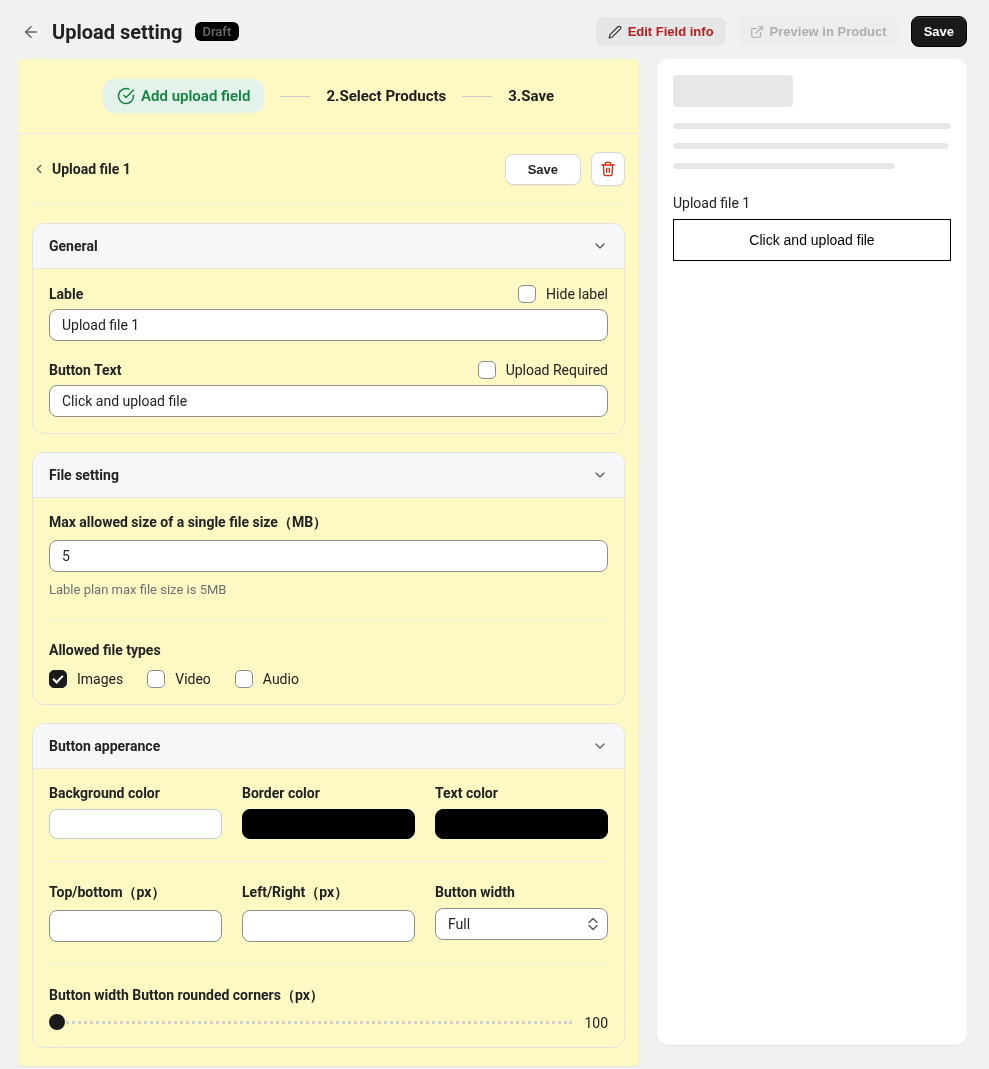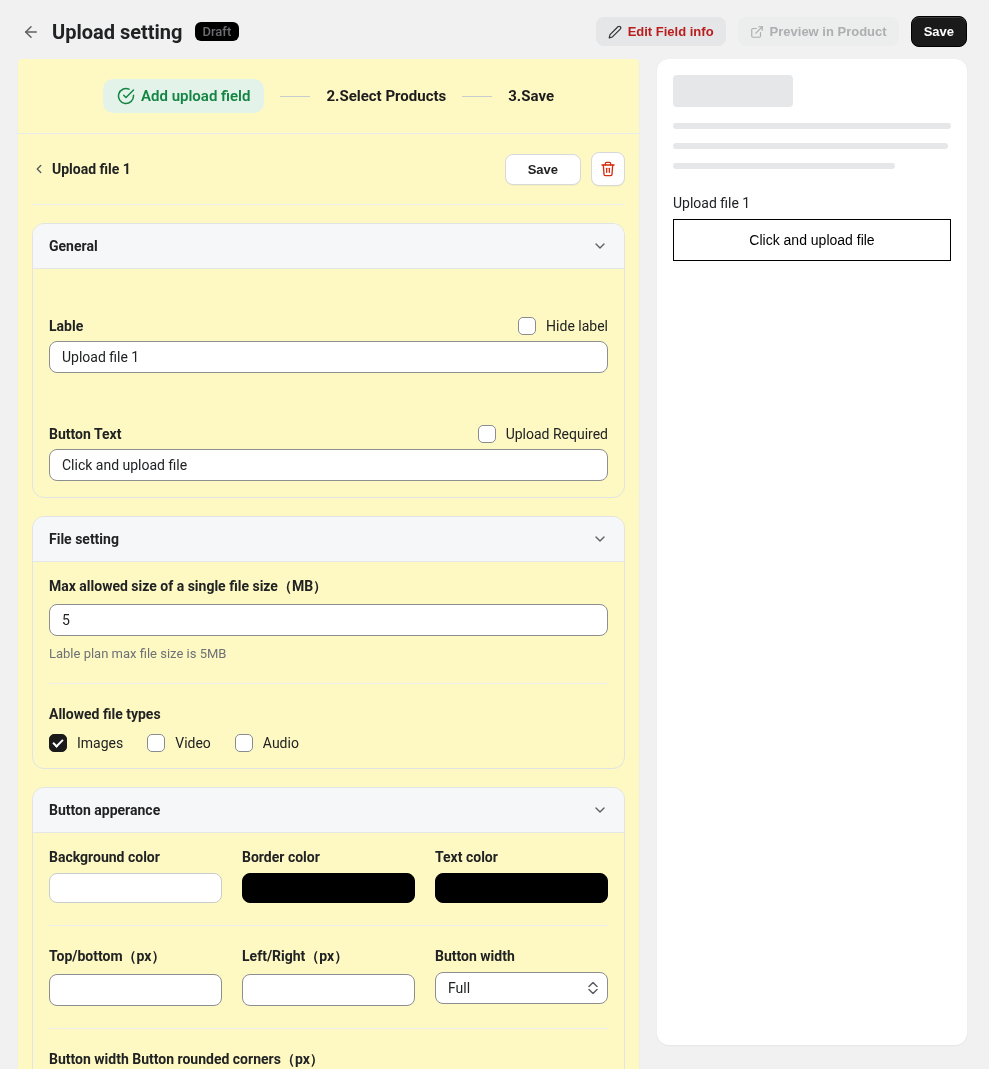--- a/index.html
+++ b/index.html
@@ -153,21 +153,20 @@
     font-size: 14px;
   }
   .card-body {
     padding: 16px;
   }
   .field-row {
     display: flex;
     align-items: center;
     justify-content: space-between;
     margin-bottom: 6px;
-    margin-top: 32px;
   }
   .field-label {
     font-weight: 700;
     font-size: 14px;
   }
   .check-label {
     display: flex;
     align-items: center;
     gap: 10px;
     font-size: 14px;

